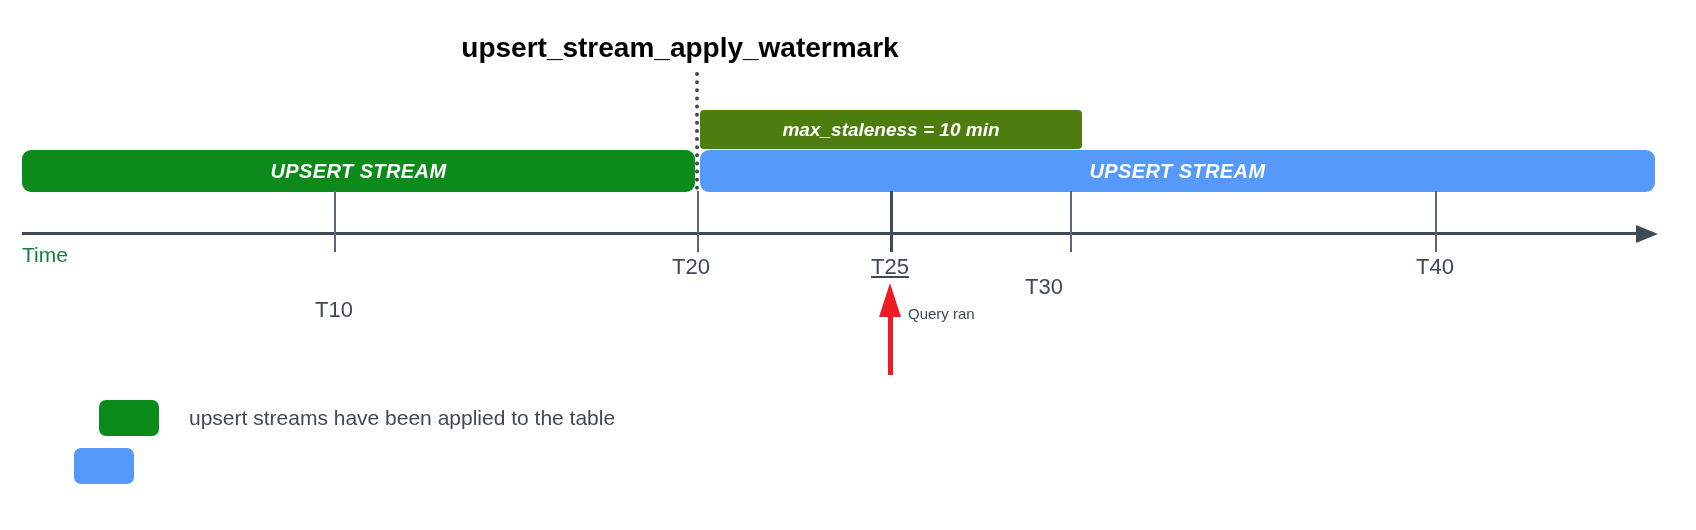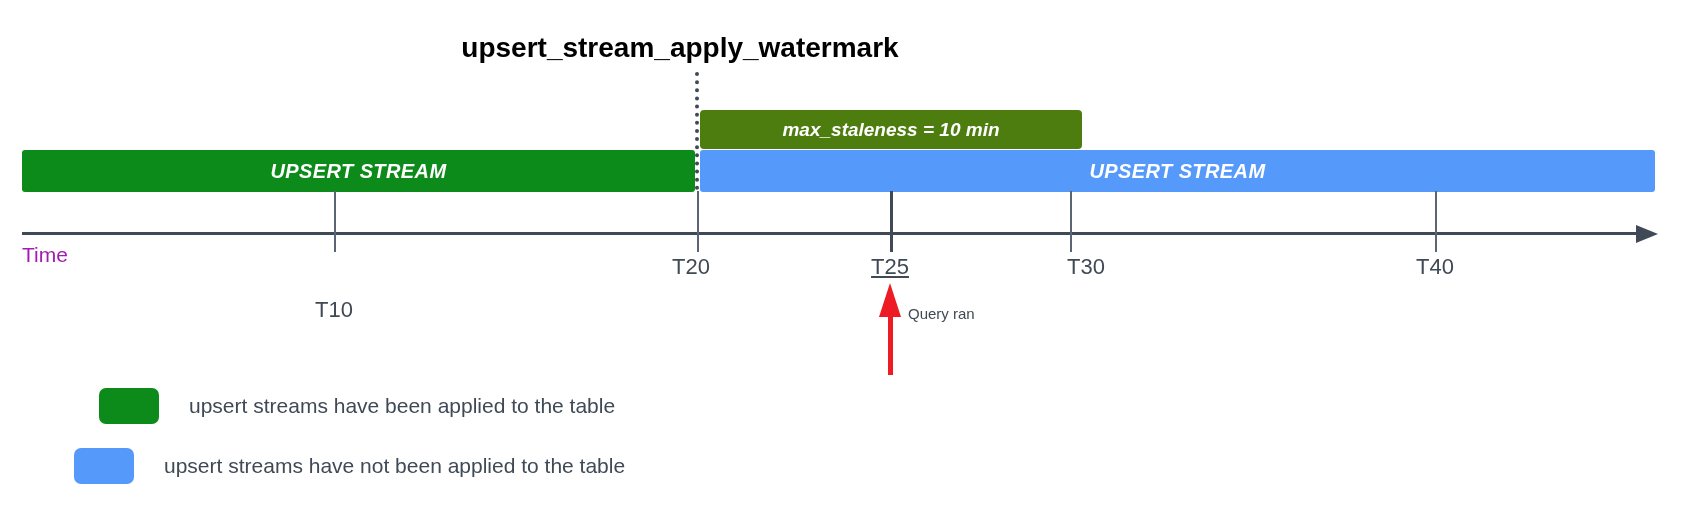--- a/index.html
+++ b/index.html
@@ -43,21 +43,21 @@
     border-left: 4px dotted #3f4a56;
   }
 
   
   .bar {
     position: absolute;
     display: flex;
     align-items: center;
     justify-content: center;
     box-sizing: border-box;
-    border-radius: 3px;
+    border-radius: 9px;
     color: #ffffff;
     font-weight: bold;
     font-style: italic;
     white-space: nowrap;
   }
   .bar-staleness {
     left: 700px;
     top: 110px;
     width: 382px;
     height: 39px;
@@ -101,21 +101,21 @@
     height: 0;
     border-top: 9px solid transparent;
     border-bottom: 9px solid transparent;
     border-left: 22px solid #3f4a56;
   }
   .axis-caption {
     position: absolute;
     left: 22px;
     top: 243px;
     font-size: 21px;
-    color: #a21caf;
+    color: #15803d;
   }
 
   .tick {
     position: absolute;
     top: 191px;
     width: 0;
     height: 61px;
     border-left: 2px solid #5a6673;
   }
   .tick.emph {
@@ -158,21 +158,21 @@
     white-space: nowrap;
   }
 
   
   .legend-row {
     position: absolute;
     left: 74px;
     display: flex;
     align-items: center;
   }
-  .legend-row.row-0 { top: 388px; padding-left: 25px; }
+  .legend-row.row-0 { top: 400px; padding-left: 25px; }
   .legend-row.row-1 { top: 448px; }
   .legend-swatch {
     width: 60px;
     height: 36px;
     border-radius: 7px;
     flex: 0 0 auto;
   }
   .legend-text {
     margin-left: 30px;
     font-size: 21px;
@@ -200,33 +200,32 @@
   <div class="axis-caption">Time</div>
 
   <div id="ticks">
       <div class="tick" style="left: 334px;"></div>
       <div class="tick-label" style="left: 334px; margin-top: 43px;">T10</div>
       <div class="tick" style="left: 697px;"></div>
       <div class="tick-label" style="left: 691px;">T20</div>
       <div class="tick emph" style="left: 890px;"></div>
       <div class="tick-label" style="left: 890px; text-decoration: underline;">T25</div>
       <div class="tick" style="left: 1070px;"></div>
-      <div class="tick-label" style="left: 1086px;">T30</div>
+      <div class="tick-label" style="left: 1044px; margin-top: 20px;">T30</div>
       <div class="tick" style="left: 1435px;"></div>
       <div class="tick-label" style="left: 1435px; text-align: center;">T40</div>
     </div>
 
   <div class="query-arrow-head"></div>
   <div class="query-arrow-shaft"></div>
   <div class="query-label">Query ran</div>
 
   <div id="legend">
       <div class="legend-row row-0">
         <div class="legend-swatch" style="background: rgb(13, 139, 26);"></div>
         <div class="legend-text">upsert streams have been applied to the table</div>
       </div>
       <div class="legend-row row-1">
         <div class="legend-swatch" style="background: rgb(85, 153, 251);"></div>
-        <div class="legend-text">upsert streams have not been applied to the table</div>
       </div>
     </div>
 
 </div>
 
 </body></html>

